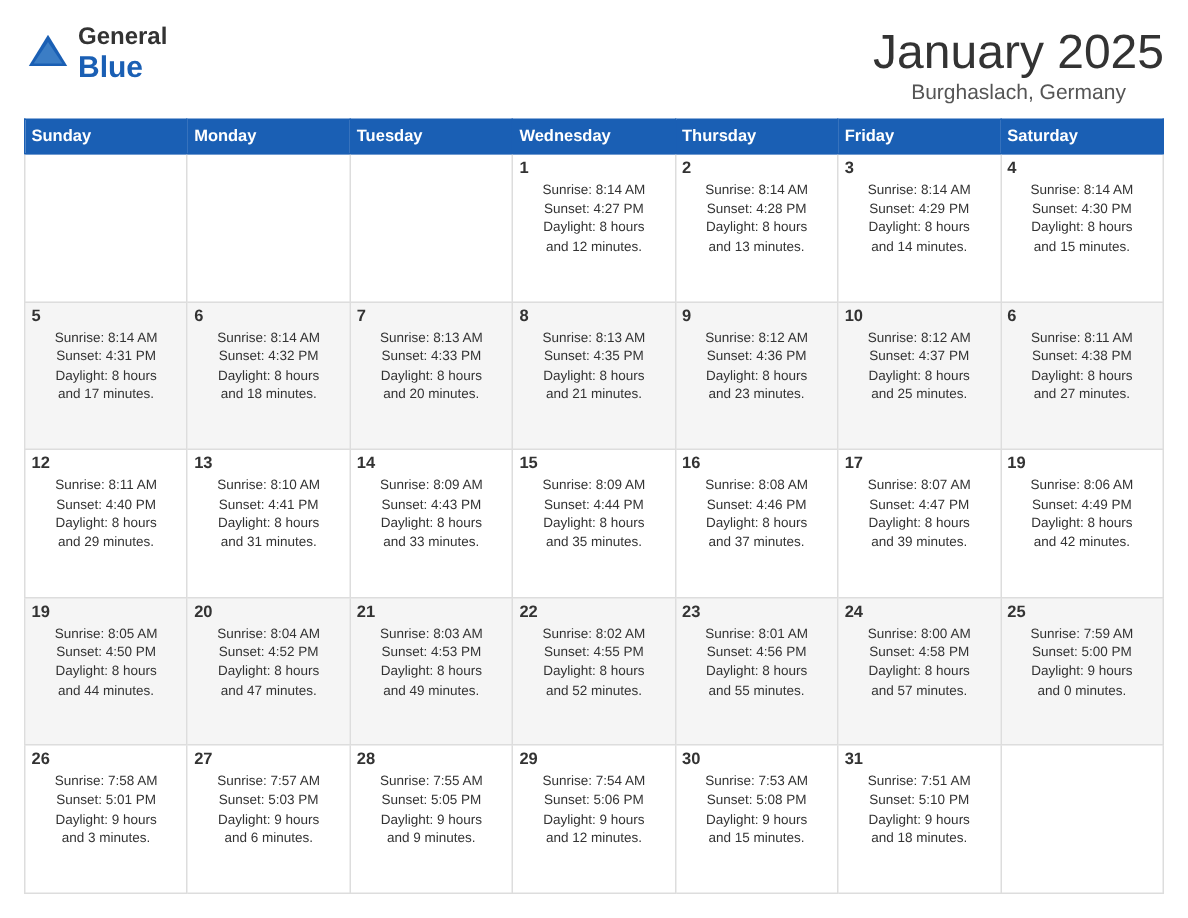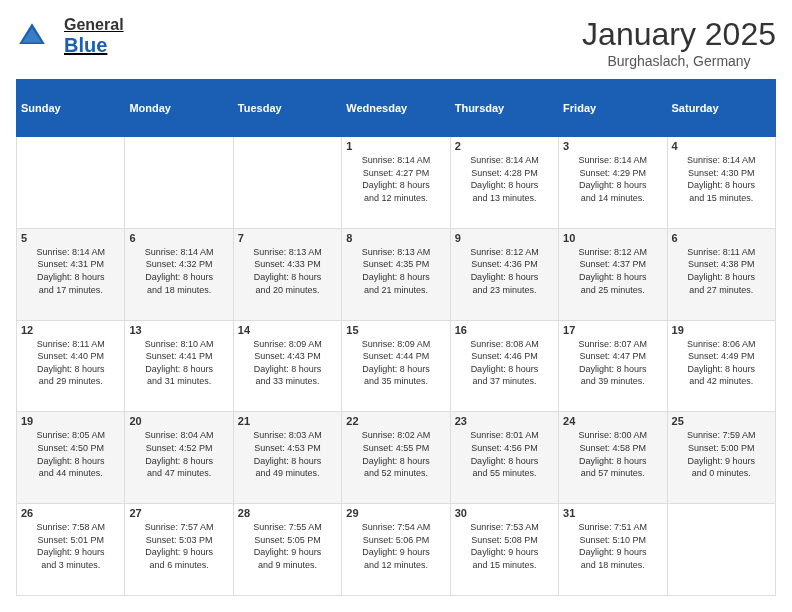--- a/index.html
+++ b/index.html
@@ -19,22 +19,21 @@
     }
     .header {
       display: flex;
       justify-content: space-between;
       align-items: flex-start;
       margin-bottom: 10px;
     }
     .logo {
       display: flex;
       align-items: center;
-      gap: 16px;
-      text-decoration: underline;
+      gap: 4px;
     }
     .logo-text {
       display: flex;
       flex-direction: column;
       line-height: 1.1;
     }
     .logo-general {
       font-size: 16px;
       font-weight: bold;
       color: #333;
@@ -65,21 +64,21 @@
       border: 1px solid #ccc;
       border-collapse: collapse;
       width: 100%;
       table-layout: fixed;
     }
     .calendar th {
       background: #1a5fb4;
       color: #fff;
       font-size: 11px;
       font-weight: bold;
-      padding: 22px 4px;
+      padding: 5px 4px;
       text-align: left;
       border: 1px solid #1a5fb4;
     }
     .calendar td {
       vertical-align: top;
       border: 1px solid #ddd;
       padding: 3px 4px;
       font-size: 9.5px;
       color: #333;
       height: 82px;

